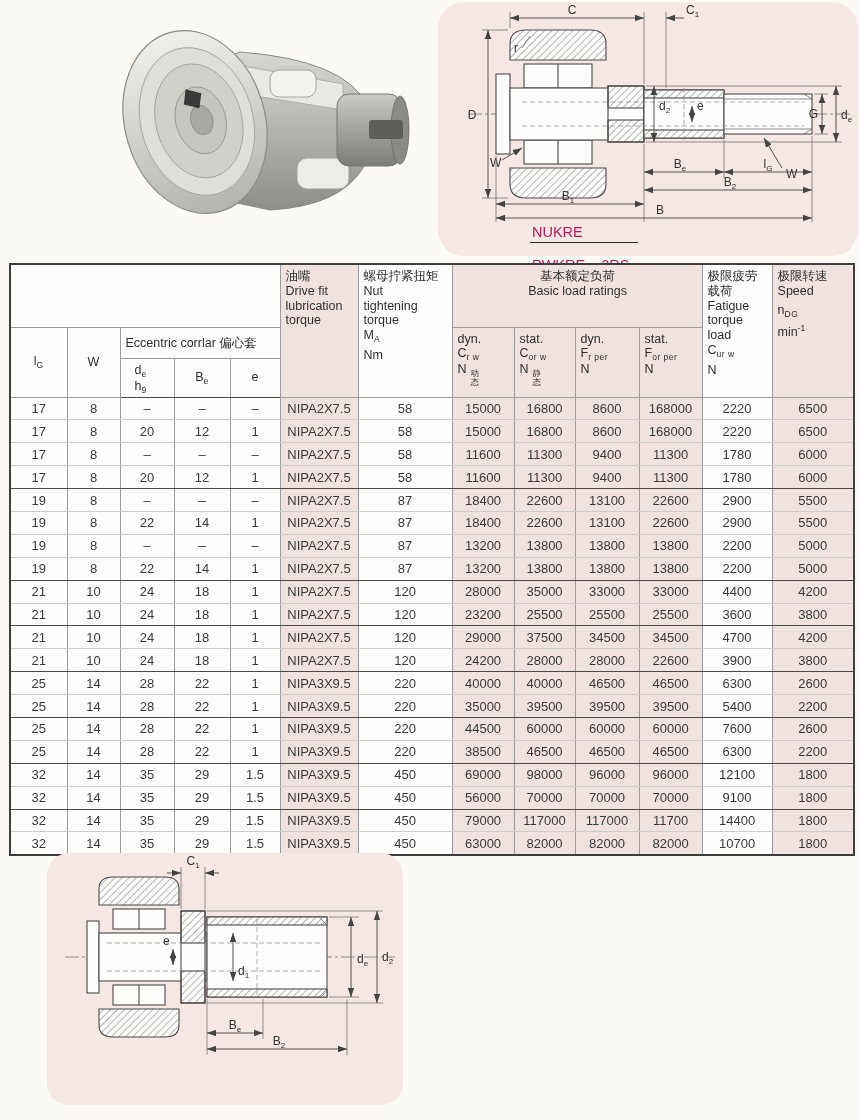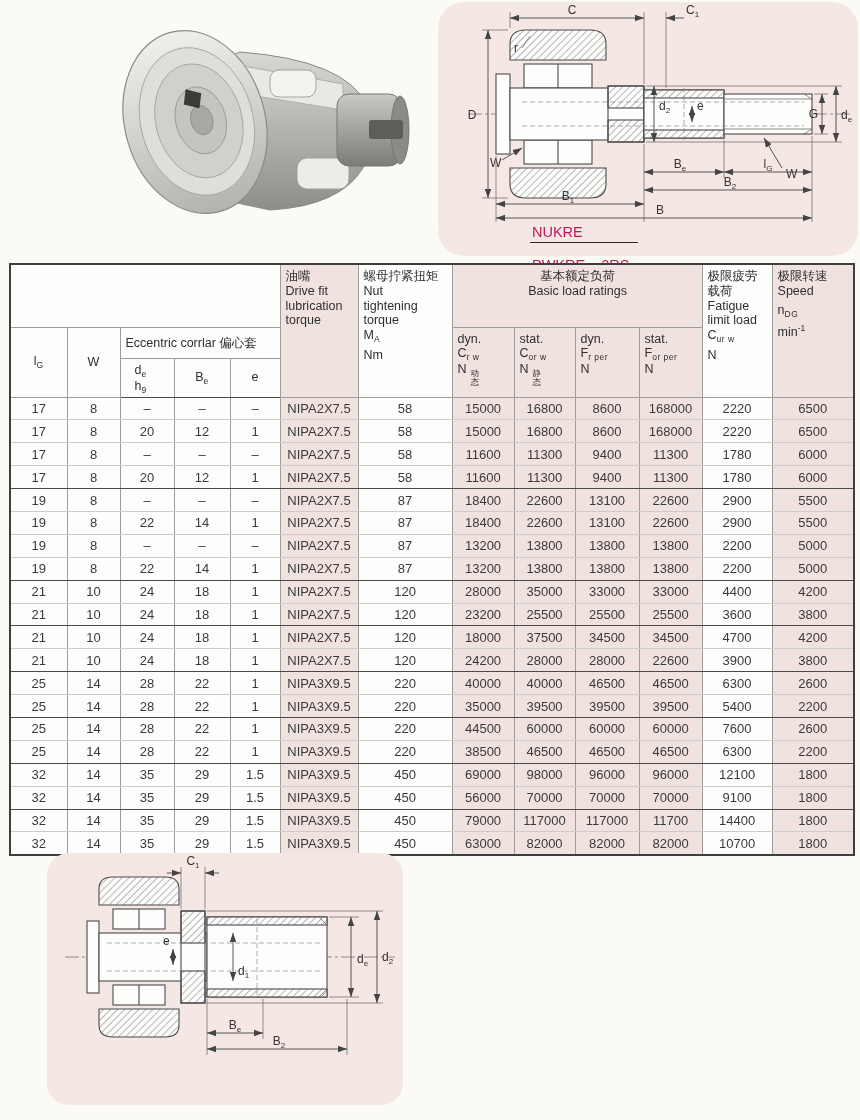--- a/index.html
+++ b/index.html
@@ -233,21 +233,21 @@
         <div class="gap-top">Nm</div>
       </th>
       <th class="shade" colspan="4" style="text-align:center;">
         <div>基本额定负荷</div>
         <div>Basic load ratings</div>
       </th>
       <th rowspan="3">
         <div>极限疲劳</div>
         <div>载荷</div>
         <div>Fatigue</div>
-        <div>limit load</div>
+        <div>torque load</div>
         <div><span>C</span><span class="sub">ur w</span></div>
         <div class="gap-top">N</div>
       </th>
       <th class="shade" rowspan="3">
         <div>极限转速</div>
         <div>Speed</div>
         <div class="gap-top"><span>n</span><span class="sub">DG</span></div>
         <div class="gap-top"><span>min</span><span class="sup">-1</span></div>
       </th>
     </tr>
@@ -443,21 +443,21 @@
         <td class="shade">3800</td>
       </tr>
       <tr>
         <td>21</td>
         <td>10</td>
         <td>24</td>
         <td>18</td>
         <td>1</td>
         <td class="shade">NIPA2X7.5</td>
         <td>120</td>
-        <td class="shade">18000</td>
+        <td class="shade">29000</td>
         <td class="shade">37500</td>
         <td class="shade">34500</td>
         <td class="shade">34500</td>
         <td>4700</td>
         <td class="shade">4200</td>
       </tr>
       <tr class="group-end">
         <td>21</td>
         <td>10</td>
         <td>24</td>

